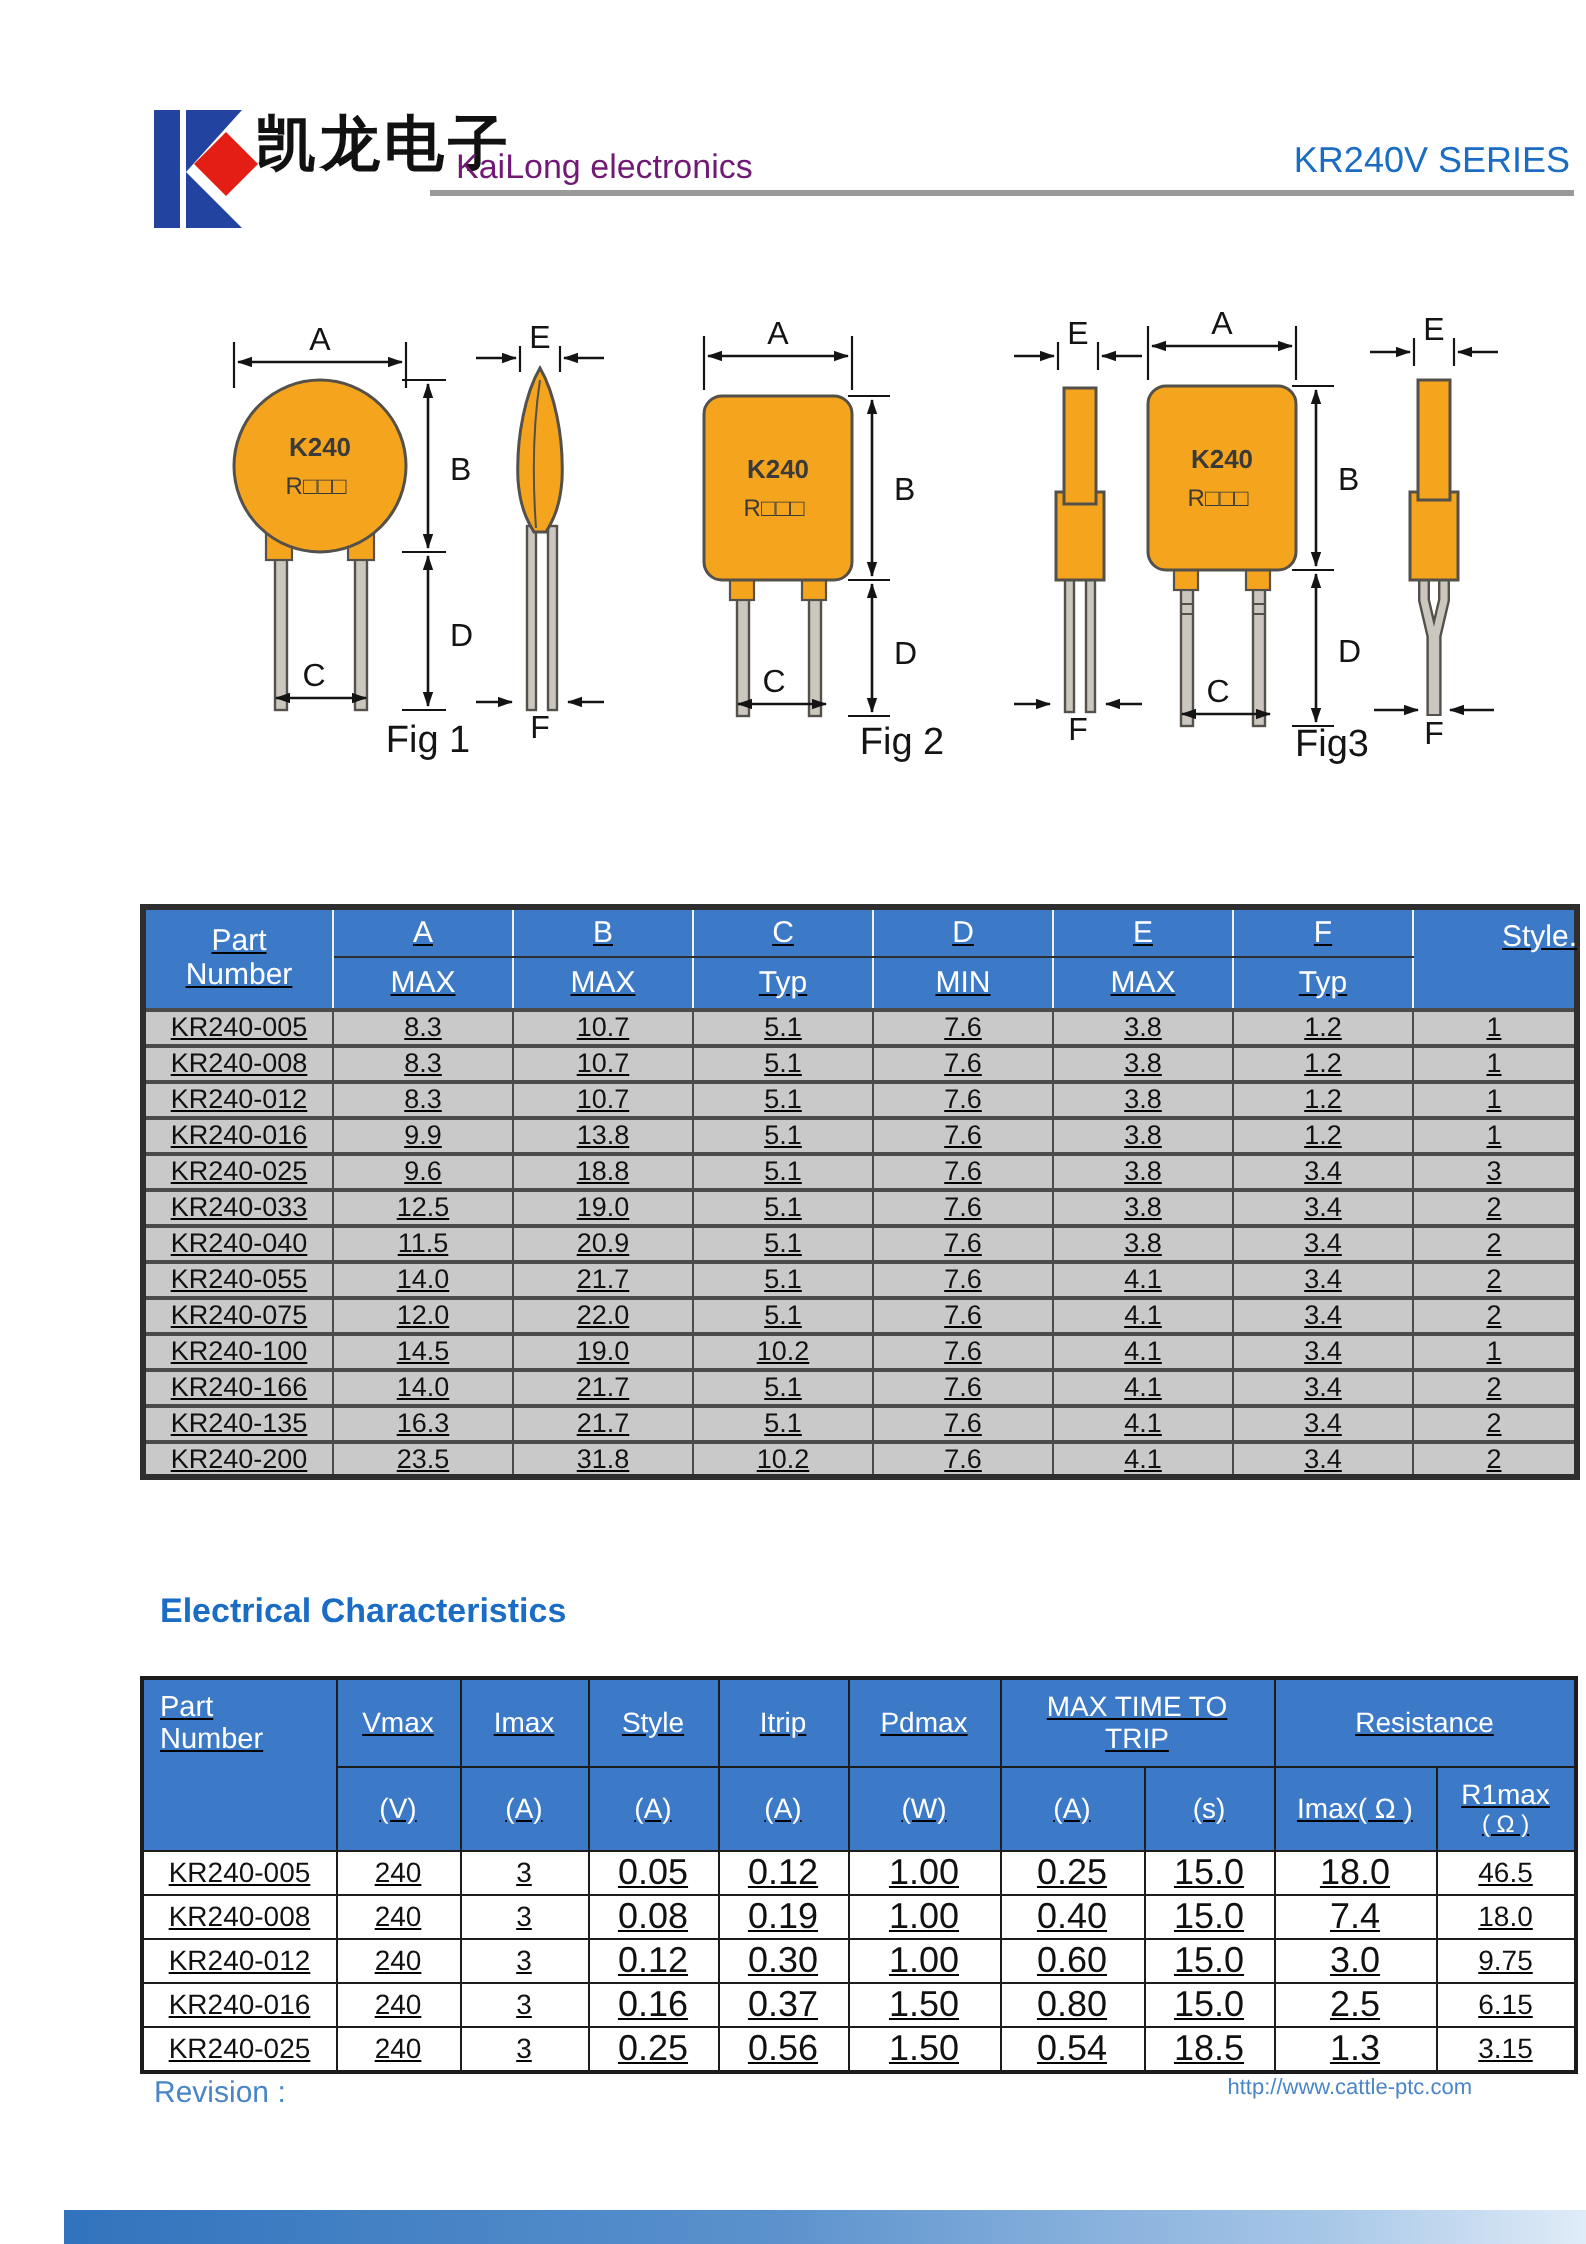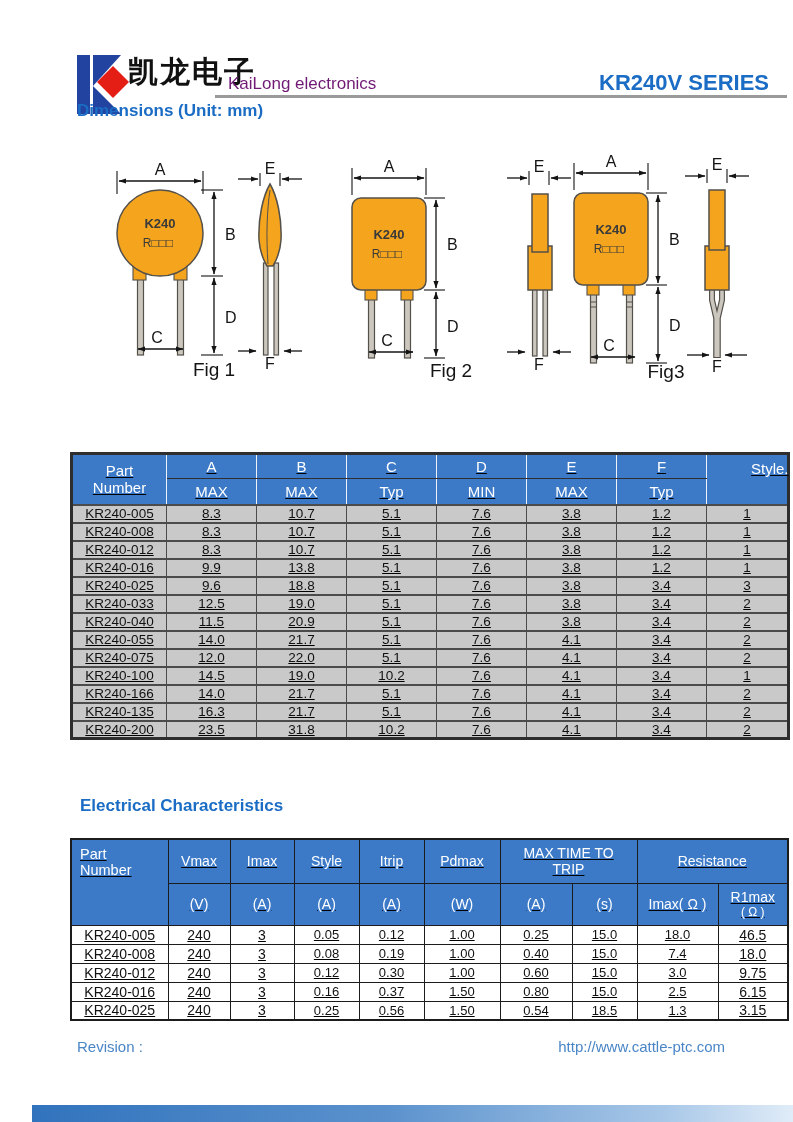--- a/index.html
+++ b/index.html
@@ -3,21 +3,21 @@
 <meta charset="utf-8">
 <style>
   * { margin:0; padding:0; box-sizing:border-box; }
   body { background:#ffffff; font-family:"Liberation Sans", sans-serif; }
   .page { position:relative; width:793px; height:1122px; background:#fff; overflow:hidden;margin-left:32px; }
 
   
   .logo-wrap { position:absolute; left:44px; top:52px; width:60px; height:64px; }
   .cn-name { position:absolute; left:96px; top:52px; font-size:30px; font-weight:bold; color:#111; letter-spacing:2px; font-family:"DejaVu Sans", sans-serif; }
   .company { position:absolute; left:196px; top:74px; font-size:17px; color:#701a75; }
-  .series { position:absolute; right:56px; top:70px; font-size:22px; font-weight:bold; color:#1a6cc4; }
+  .series { position:absolute; right:40px; top:70px; font-size:18px; font-weight:normal; color:#1a6cc4; }
   .header-rule { position:absolute; left:183px; top:95px; width:572px; height:3px; background:#9a9a9a; }
   .sec-title { position:absolute; font-size:17px; font-weight:bold; color:#1a6cc4; }
   #dim-title { left:45px; top:101px; }
   #elec-title { left:48px; top:796px; }
 
   
   .figs { position:absolute; left:55px; top:148px; }
   .figs text { font-family:"Liberation Sans", sans-serif; }
   .dimlbl { font-size:16px; fill:#141414; }
   .caption { font-size:19px; fill:#141414; }
@@ -38,47 +38,46 @@
   #dim-table thead th.merge { border-bottom:1.5px solid #2e2e2e; }
   #dim-table tbody td { background:#c9c9c9; color:#111; font-size:13.5px; text-align:center; height:18px; border:2px solid #4b4b4b; border-left-width:1.4px; border-right-width:1.4px; }
 
   #elec-table { position:absolute; left:38px; top:838px; width:717px; border:2.5px solid #1c1c1c; }
   #elec-table th { background:#3c7ac8; color:#fff; font-weight:normal; font-size:14px; border:1.5px solid #1c1c1c; text-align:center; vertical-align:middle; }
   #elec-table thead tr:first-child th { height:44px; }
   #elec-table thead tr:last-child th { height:42px; }
   #elec-table th.pn { text-align:left; padding-left:8px; vertical-align:top; padding-top:6px; font-size:14.5px; }
   #elec-table th .l2 { display:block; }
   #elec-table th .small { font-size:12px; }
-  #elec-table tbody td { background:#fff; color:#111; font-size:13px; text-align:center; height:19px; border:1.6px solid #1c1c1c; }
+  #elec-table tbody td { background:#fff; color:#111; font-size:18px; text-align:center; height:19px; border:1.6px solid #1c1c1c; }
   #elec-table tbody td.pn, #elec-table tbody td.big { font-size:14px; }
 
   
   .footer-left { position:absolute; left:45px; top:1038px; font-size:15px; color:#4a86c6; }
-  .footer-url { position:absolute; right:100px; top:1038px; font-size:15px; color:#4a86c6; text-decoration:none; }
+  .footer-url { position:absolute; right:89px; top:1038px; font-size:11px; color:#4a86c6; text-decoration:none; }
   .bottom-bar { position:absolute; left:0; top:1105px; width:793px; height:17px;
                 background:linear-gradient(to right, #3173bd 0%, #5b92cd 45%, #a9c8e8 80%, #eef5fc 100%); }
 </style>
 </head>
 <body>
 
 <div class="page">
 
   <div class="logo-wrap">
     <svg width="60" height="64" viewBox="0 0 60 64">
       <rect x="1" y="3" width="13" height="59" fill="#2244a0"></rect>
       <polygon points="17,3 45,3 17,34" fill="#2244a0"></polygon>
       <polygon points="17,34 45,62 17,62" fill="#2244a0"></polygon>
       <polygon points="37,14 53,30 37,46 21,30" fill="#e41e14"></polygon>
     </svg>
   </div>
   <div class="cn-name">凯龙电子</div>
   <div class="company">KaiLong electronics</div>
   <div class="series">KR240V SERIES</div>
   <div class="header-rule"></div>
-  <div class="sec-title" id="dim-title">Dimensions (Unit: mm)</div>
 
   <svg class="figs" width="700" height="245" viewBox="0 0 700 245">
     <defs>
       <marker id="ah" orient="auto-start-reverse" refX="7" refY="2.6" markerWidth="9" markerHeight="6" markerUnits="userSpaceOnUse">
         <path d="M0,0 L7.5,2.6 L0,5.2 Z" fill="#141414"></path>
       </marker>
     </defs>
 
     <g>
       <line class="ext" x1="30" y1="23" x2="30" y2="46"></line>

